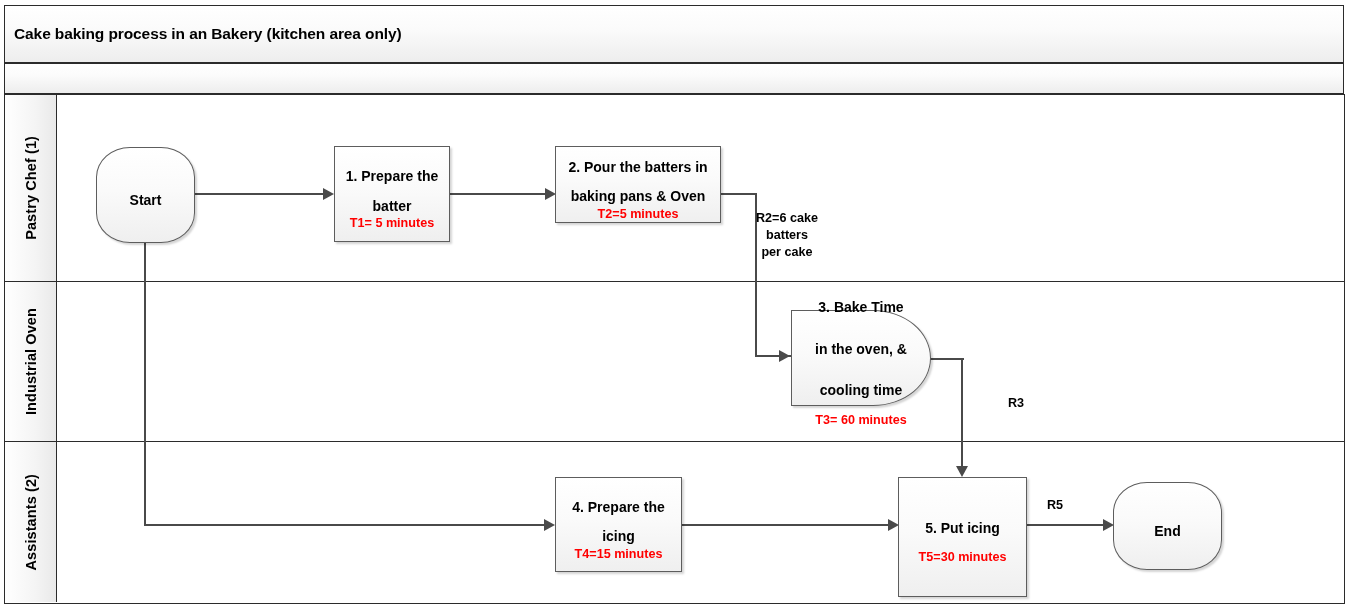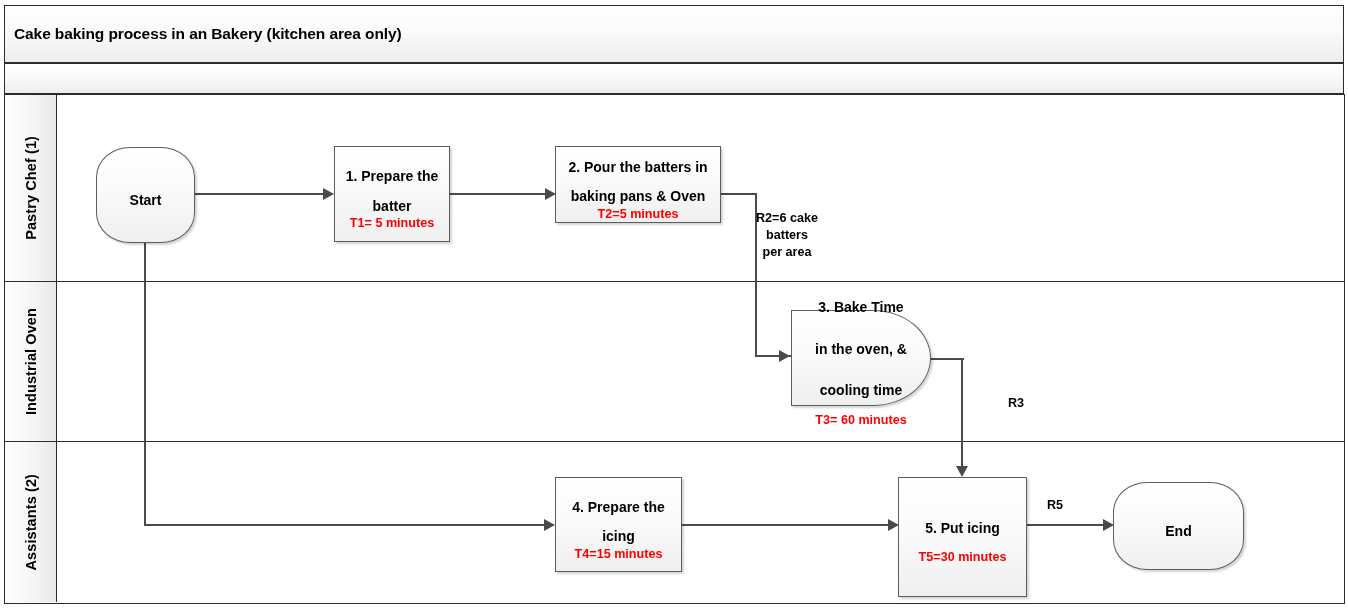--- a/index.html
+++ b/index.html
@@ -187,21 +187,21 @@
   <div class="seg h" style="left:450px; top:193px; width:96px;"></div>
   <div class="arrow right" style="left:545px; top:188px;"></div>
 
   <div class="seg h" style="left:721px; top:193px; width:36px;"></div>
   <div class="seg v" style="left:755px; top:193px; height:164px;"></div>
   <div class="seg h" style="left:755px; top:355px; width:36px;"></div>
   <div class="arrow right" style="left:779px; top:350px;"></div>
   <div class="edge-label left-al" style="left:756px; top:210px;">
     <div>R2=6 cake</div>
     <div style="text-align:center;">batters</div>
-    <div style="text-align:center;">per area</div>
+    <div style="text-align:center;">per cake</div>
   </div>
 
   <div class="seg h" style="left:930px; top:358px; width:34px;"></div>
   <div class="seg v" style="left:961px; top:358px; height:112px;"></div>
   <div class="arrow down" style="left:956px; top:466px;"></div>
   <div class="edge-label" style="left:972px; top:395px;padding-left:36px;">R3</div>
 
   <div class="seg v" style="left:144px; top:241px; height:284px;"></div>
   <div class="seg h" style="left:144px; top:524px; width:402px;"></div>
   <div class="arrow right" style="left:544px; top:519px;"></div>
@@ -240,17 +240,17 @@
     <div class="ln">4. Prepare the</div>
     <div class="ln">icing</div>
     <div class="time" style="color:#FF0000;">T4=15 minutes</div>
   </div>
 
   <div class="node" style="left:898px; top:477px; width:129px; height:120px;">
     <div class="ln">5. Put icing</div>
     <div class="time" style="color:#FF0000;margin-top:12px;">T5=30 minutes</div>
   </div>
 
-  <div class="node terminator" style="left:1113px; top:482px; width:131px; height:88px;">
+  <div class="node terminator" style="left:1113px; top:482px; width:109px; height:88px;">
     <div class="ln">End</div>
   </div>
 
 </div>
 
 </body></html>

